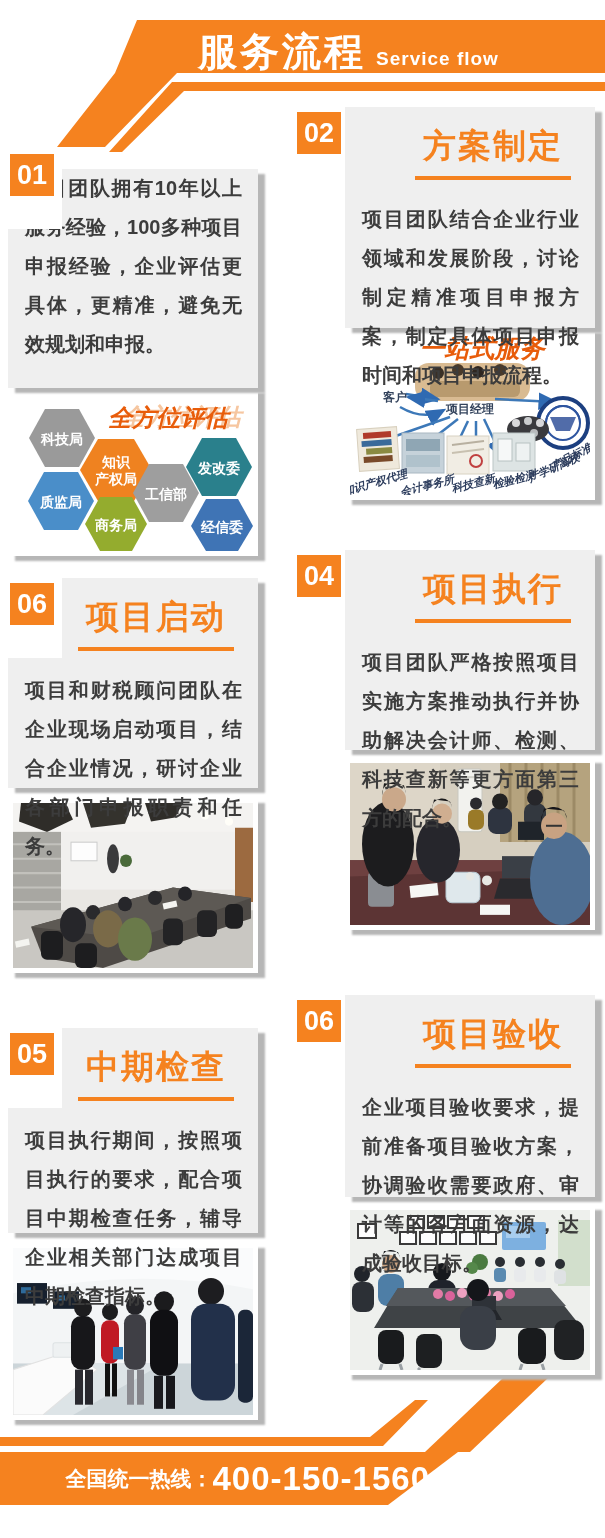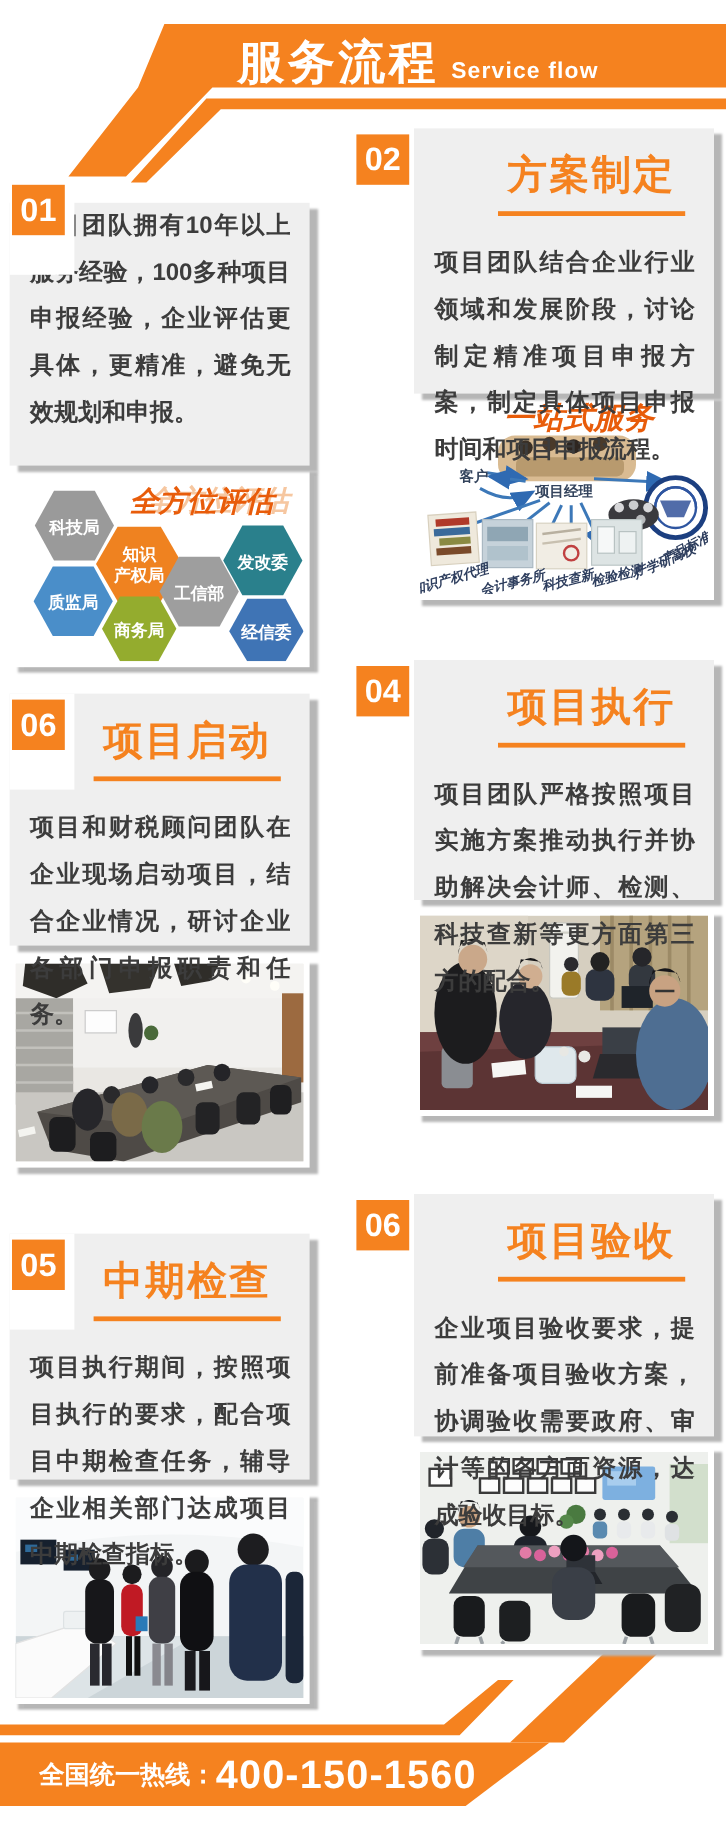--- a/index.html
+++ b/index.html
@@ -18,21 +18,21 @@
   .card.right .badge{left:-48px;}
   .badge-gap{position:absolute;left:0;top:0;width:54px;height:80px;background:#fff;z-index:2;}
   .shadowed{box-shadow:7px 5px 2px #b6b6b6;}
   .panel-text{position:relative;background:#efefef;z-index:1;}
   .card-title{margin:0;padding-top:17px;margin-left:46px;text-align:center;}
   .card-title .tt{display:inline-block;color:#f5821f;font-size:33px;font-weight:700;letter-spacing:2px;
                   border-bottom:4px solid #f5821f;padding:0 8px 7px;}
   .card-body{margin:20px 0 0;padding:0 16px 0 17px;font-size:20px;font-weight:700;color:#3c3c3c;line-height:39px;text-align:justify;}
   .panel-media{position:relative;background:#fff;padding:5px;}
   .panel-media svg{display:block;width:100%;height:100%;}
-  #footer-text{position:absolute;left:0;top:1460px;width:430px;z-index:2;color:#fff;text-align:center;white-space:nowrap;}
+  #footer-text{position:absolute;left:0;top:1460px;width:430px;z-index:2;color:#fff;text-align:right;white-space:nowrap;}
   #footer-text .lbl{font-size:21px;font-weight:700;vertical-align:middle;}
   #footer-text .num{font-size:33px;font-weight:700;vertical-align:middle;letter-spacing:1px;}
   .dlabel{font-size:11px;font-weight:700;fill:#2e3e5e;font-style:italic;}
 </style>
 </head>
 <body>
 
 <div id="page">
 
   <svg class="ribbon" style="top:0" width="605" height="200" viewBox="0 0 605 200">

